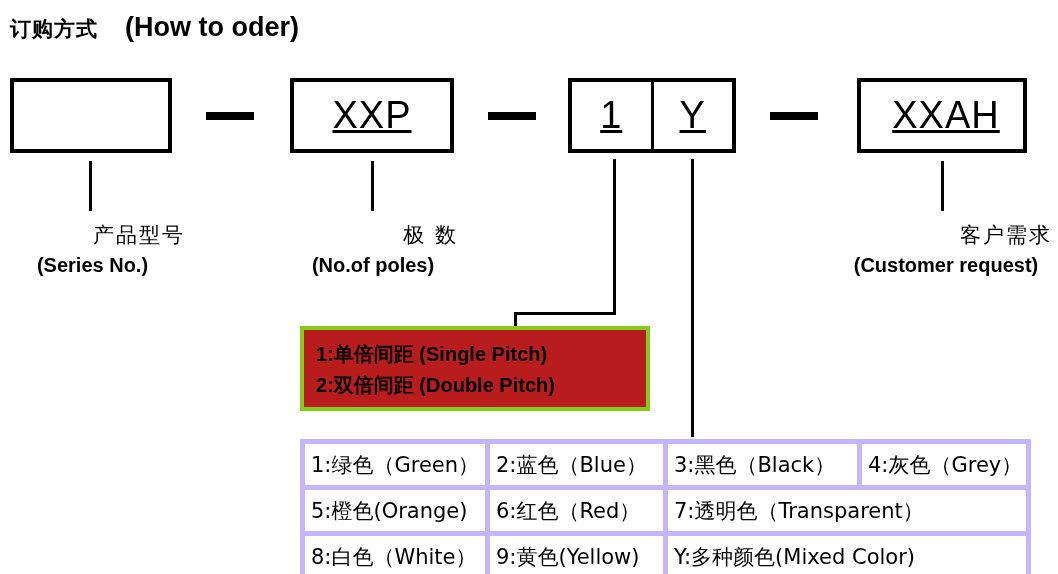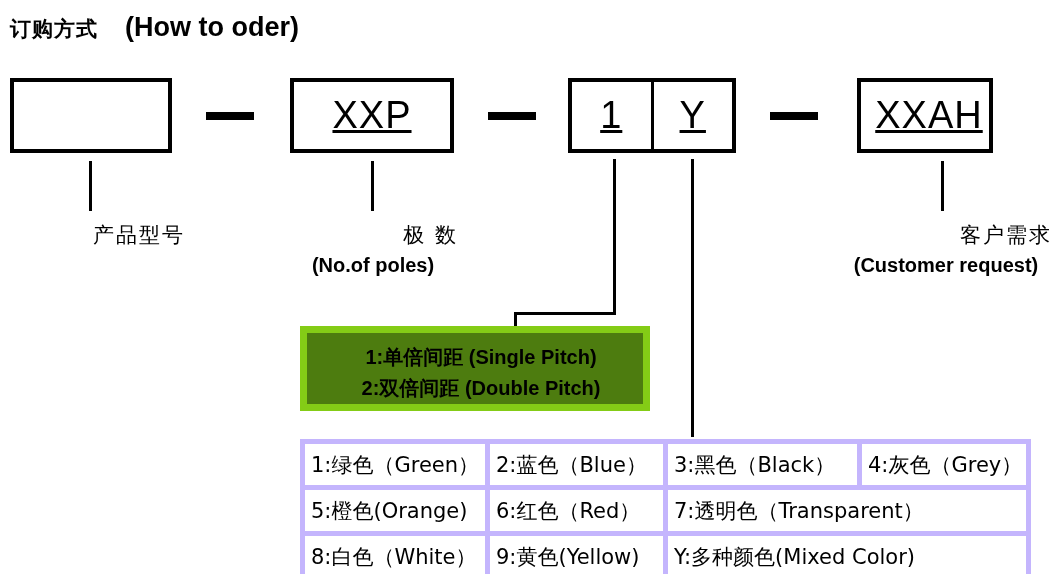--- a/index.html
+++ b/index.html
@@ -49,21 +49,21 @@
     justify-content: center;
     font-size: 38px;
     font-family: "Liberation Sans", sans-serif;
     font-weight: 400;
     letter-spacing: 1px;
     text-decoration: underline;
   }
   #box-series  { left: 10px;  top: 78px; width: 162px; height: 75px; }
   #box-poles   { left: 290px; top: 78px; width: 164px; height: 75px; }
   #box-pitchcol{ left: 568px; top: 78px; width: 168px; height: 75px; padding: 0; }
-  #box-custom  { left: 857px; top: 78px; width: 136px; height: 75px; padding-left: 8px; }
+  #box-custom  { left: 857px; top: 78px; width: 170px; height: 75px; padding-left: 8px; }
 
   #box-pitchcol .half {
     flex: 1 1 0;
     display: flex;
     align-items: center;
     justify-content: center;
     height: 100%;
     font-size: 38px;
   }
   #box-pitchcol .half.left { border-right: 3px solid #000; }
@@ -126,25 +126,24 @@
   #cap-poles  { left: 288px; top: 222px; width: 170px; }
   #cap-custom { left: 840px; top: 222px; width: 212px; }
 
   
   #pitch-box {
     position: absolute;
     left: 300px;
     top: 326px;
     width: 350px;
     height: 85px;
-    border: 7px solid #84cc16;
+    border: 4px solid #84cc16;
     box-sizing: border-box;
-    background: #4d7c0f;
+    background: #b91c1c;
     padding: 9px 0 0 12px;
-    text-align: center;
   }
   #pitch-box .row {
     font-size: 20px;
     font-weight: bold;
     line-height: 1.55;
     white-space: nowrap;
   }
   #pitch-box .row .cn { font-family: "DejaVu Serif", serif; font-weight: bold; }
 
   
@@ -210,20 +209,21 @@
   <div class="vline" id="stub-custom"></div>
 
   <div class="vline" id="elbow-v1"></div>
   <div class="hline" id="elbow-h1"></div>
   <div class="vline" id="elbow-v2"></div>
 
   <div class="vline" id="yline"></div>
 
   <div class="caption" id="cap-series">
     <span class="cn">产品型号</span>
+    <span class="en">(Series No.)</span>
   </div>
 
   <div class="caption" id="cap-custom">
     <span class="cn">客户需求</span>
     <span class="en">(Customer request)</span>
   </div>
 
   <div class="caption" id="cap-poles">
     <span class="cn">极  数</span>
     <span class="en">(No.of poles)</span>

